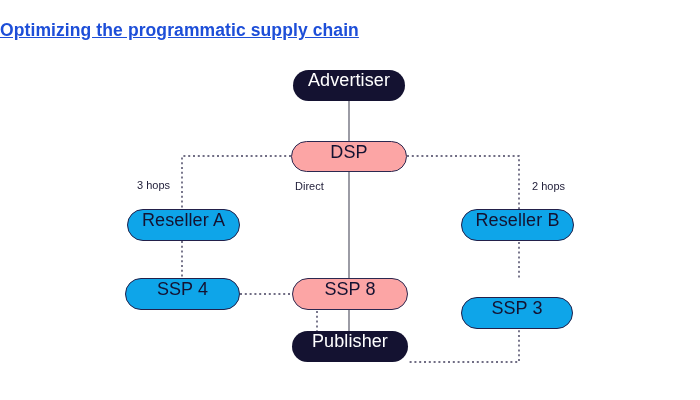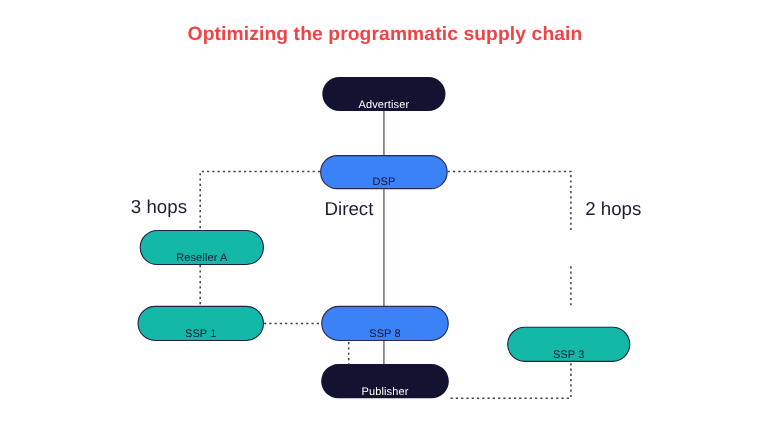--- a/index.html
+++ b/index.html
@@ -1,34 +1,34 @@
 <!DOCTYPE html>
 <html><head>
 <meta charset="utf-8">
 <style>
   html,body{margin:0;padding:0;background:#ffffff;}
   #stage{
     position:relative;width:700px;height:400px;background:#ffffff;overflow:hidden;
     font-family:"Liberation Sans", sans-serif;
   }
   .title{
-    position:absolute;top:20px;left:0;width:700px;text-align:center;
-    font-size:17.5px;font-weight:600;color:#ef4444;letter-spacing:.1px;
+    position:absolute;top:20px;left:0;width:700px;text-align:left;
+    font-size:17.5px;font-weight:600;color:#1d4ed8;letter-spacing:.1px;text-decoration:underline;
   }
   svg.connectors{position:absolute;left:0;top:0;}
   .pill{
-    position:absolute;display:flex;align-items:flex-end;justify-content:center;
-    border-radius:17px;font-size:10px;font-weight:500;letter-spacing:.1px;
+    position:absolute;display:flex;align-items:flex-start;justify-content:center;
+    border-radius:17px;font-size:18px;font-weight:500;letter-spacing:.1px;
     box-sizing:border-box;
   }
   .pill-dark{background:#141231;color:#ffffff;}
-  .pill-outline{background:#3b82f6;border:1.5px solid #2b2850;color:#141231;}
-  .pill-purple{background:#14b8a6;border:1px solid #23204a;color:#141231;}
+  .pill-outline{background:#fca5a5;border:1.5px solid #2b2850;color:#141231;}
+  .pill-purple{background:#0ea5e9;border:1px solid #23204a;color:#141231;}
   .edge-label{
-    position:absolute;font-size:17px;color:#1d1b36;white-space:nowrap;
+    position:absolute;font-size:11px;color:#1d1b36;white-space:nowrap;
   }
   #lbl-left{left:110px;top:179px;width:60px;text-align:right;}
   #lbl-direct{left:295px;top:180px;text-align:center;}
   #lbl-right{left:532px;top:180px;}
   
   #n-advertiser{left:293px;top:70px;width:112px;height:31px;}
   #n-dsp{left:291px;top:141px;width:116px;height:31px;}
   #n-reseller-a{left:127px;top:209px;width:113px;height:32px;}
   #n-reseller-b{left:461px;top:209px;width:113px;height:32px;}
   #n-ssp1{left:125px;top:278px;width:115px;height:32px;}
@@ -60,22 +60,25 @@
 
   <div id="n-advertiser" class="pill pill-dark">
     <span>Advertiser</span>
   </div>
   <div id="n-dsp" class="pill pill-outline">
     <span>DSP</span>
   </div>
   <div id="n-reseller-a" class="pill pill-purple">
     <span>Reseller A</span>
   </div>
+  <div id="n-reseller-b" class="pill pill-purple">
+    <span>Reseller B</span>
+  </div>
   <div id="n-ssp1" class="pill pill-purple">
-    <span>SSP 1</span>
+    <span>SSP 4</span>
   </div>
   <div id="n-ssp2" class="pill pill-outline">
     <span>SSP 8</span>
   </div>
   <div id="n-ssp3" class="pill pill-purple">
     <span>SSP 3</span>
   </div>
   <div id="n-publisher" class="pill pill-dark">
     <span>Publisher</span>
   </div>

